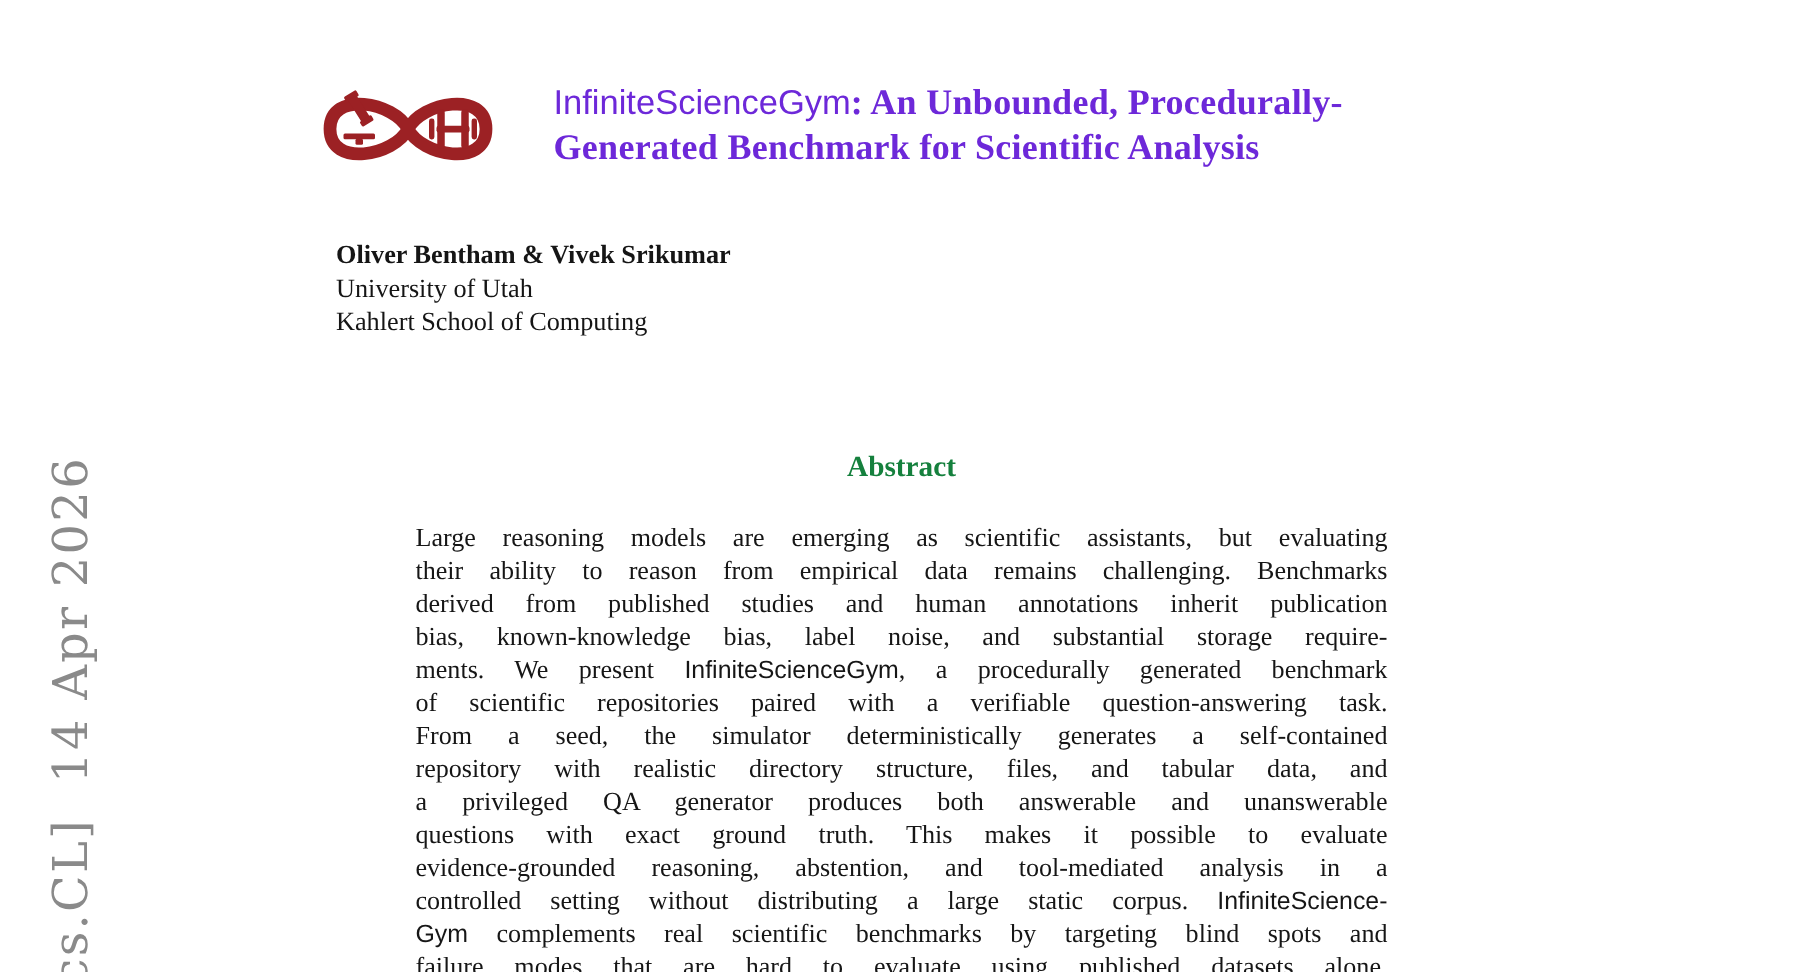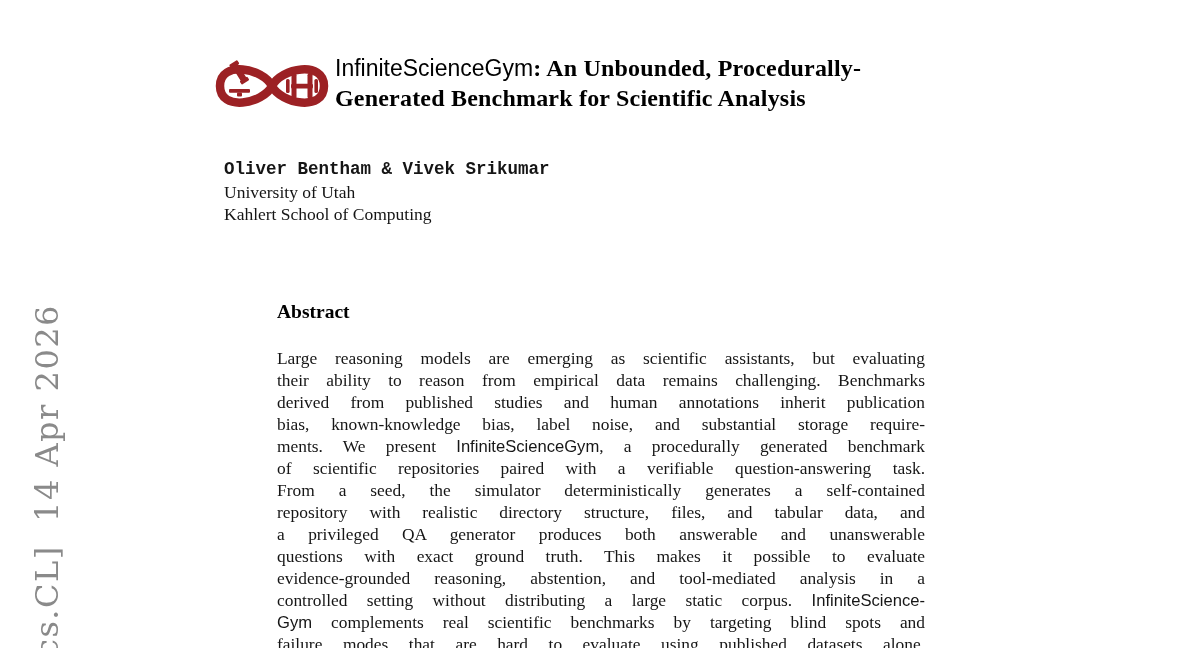--- a/index.html
+++ b/index.html
@@ -18,62 +18,63 @@
     position: absolute;
     left: 212px;
     top: 52px;
     width: 120px;
     height: 68px;
   }
 
   
   .title {
     position: absolute;
-    left: 335px;
+    left: 369px;
     top: 54px;
     width: 680px;
     font-size: 24px;
     font-weight: bold;
     line-height: 29.5px;
-    color: #000000;
+    color: #6d28d9;
     letter-spacing: 0.2px;
   }
   .title .brand {
     font-family: "Liberation Sans", sans-serif;
     font-weight: 400;
     font-size: 23px;
     letter-spacing: 0px;
   }
 
   
   .authors {
     position: absolute;
     left: 224px;
     top: 158px;
     font-size: 17.5px;
     line-height: 22.5px;
     color: #151515;
   }
-  .authors .names { font-weight: bold; font-family: Liberation Mono, monospace; }
+  .authors .names { font-weight: bold; }
   .authors .emails {
     font-family: "DejaVu Sans Mono", monospace;
     font-size: 15.5px;
     padding-top: 2px;
     letter-spacing: -0.3px;
   }
 
   
   .abstract-heading {
     position: absolute;
     left: 277px;
     top: 301px;
     width: 648px;
+    text-align: center;
     font-size: 19.5px;
     font-weight: bold;
-    color: #000000;
+    color: #15803d;
   }
   .abstract-body {
     position: absolute;
     left: 277px;
     top: 347px;
     width: 648px;
     font-size: 17.4px;
     color: #161616;
   }
   .abstract-body .line {

